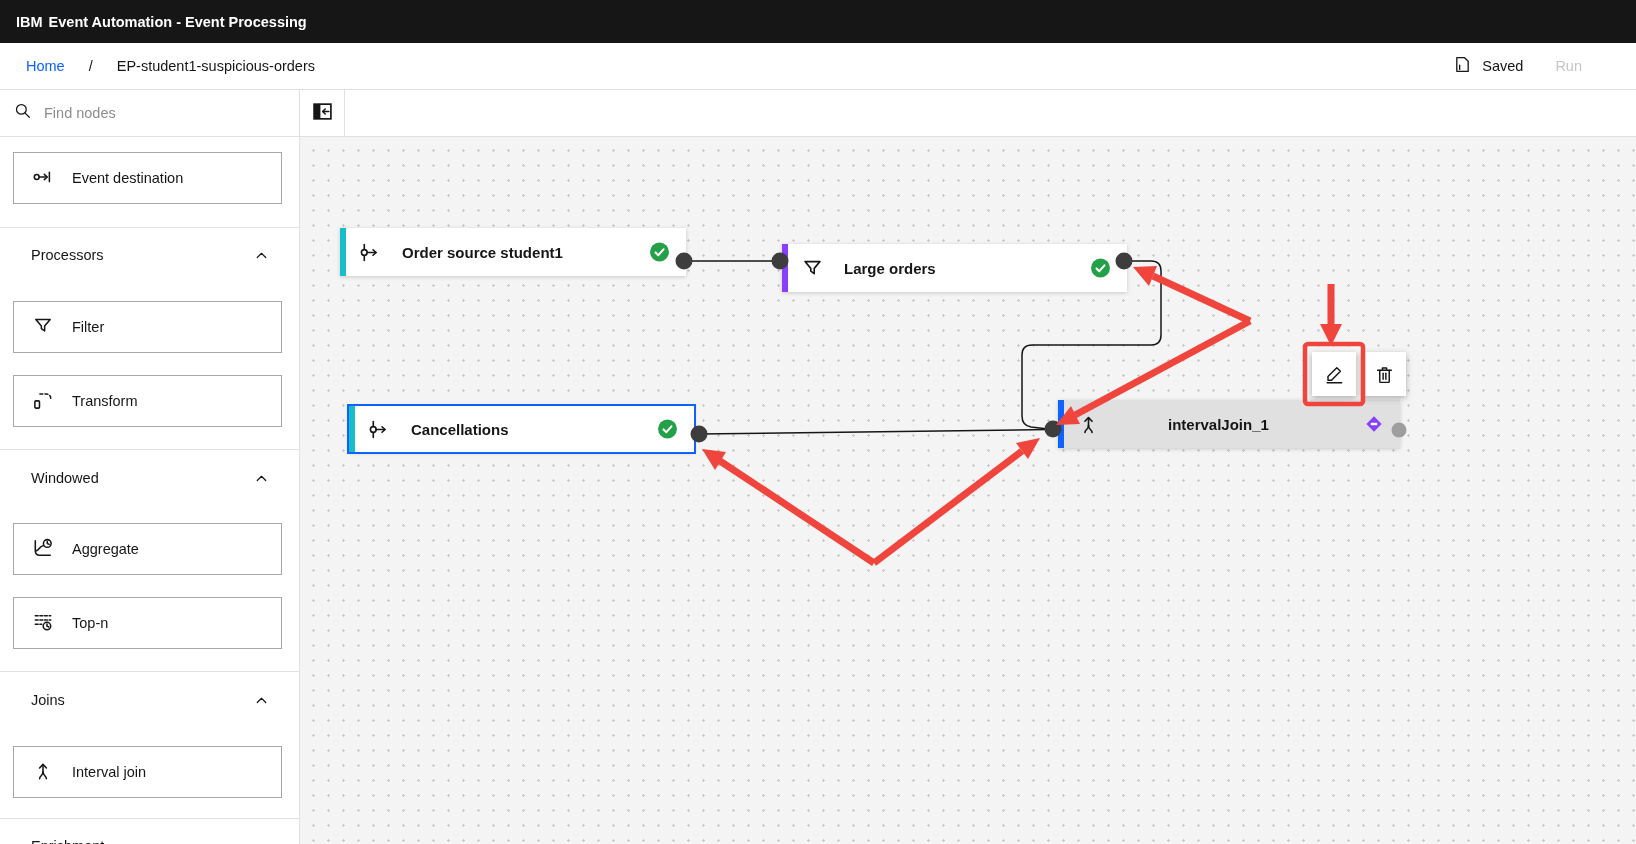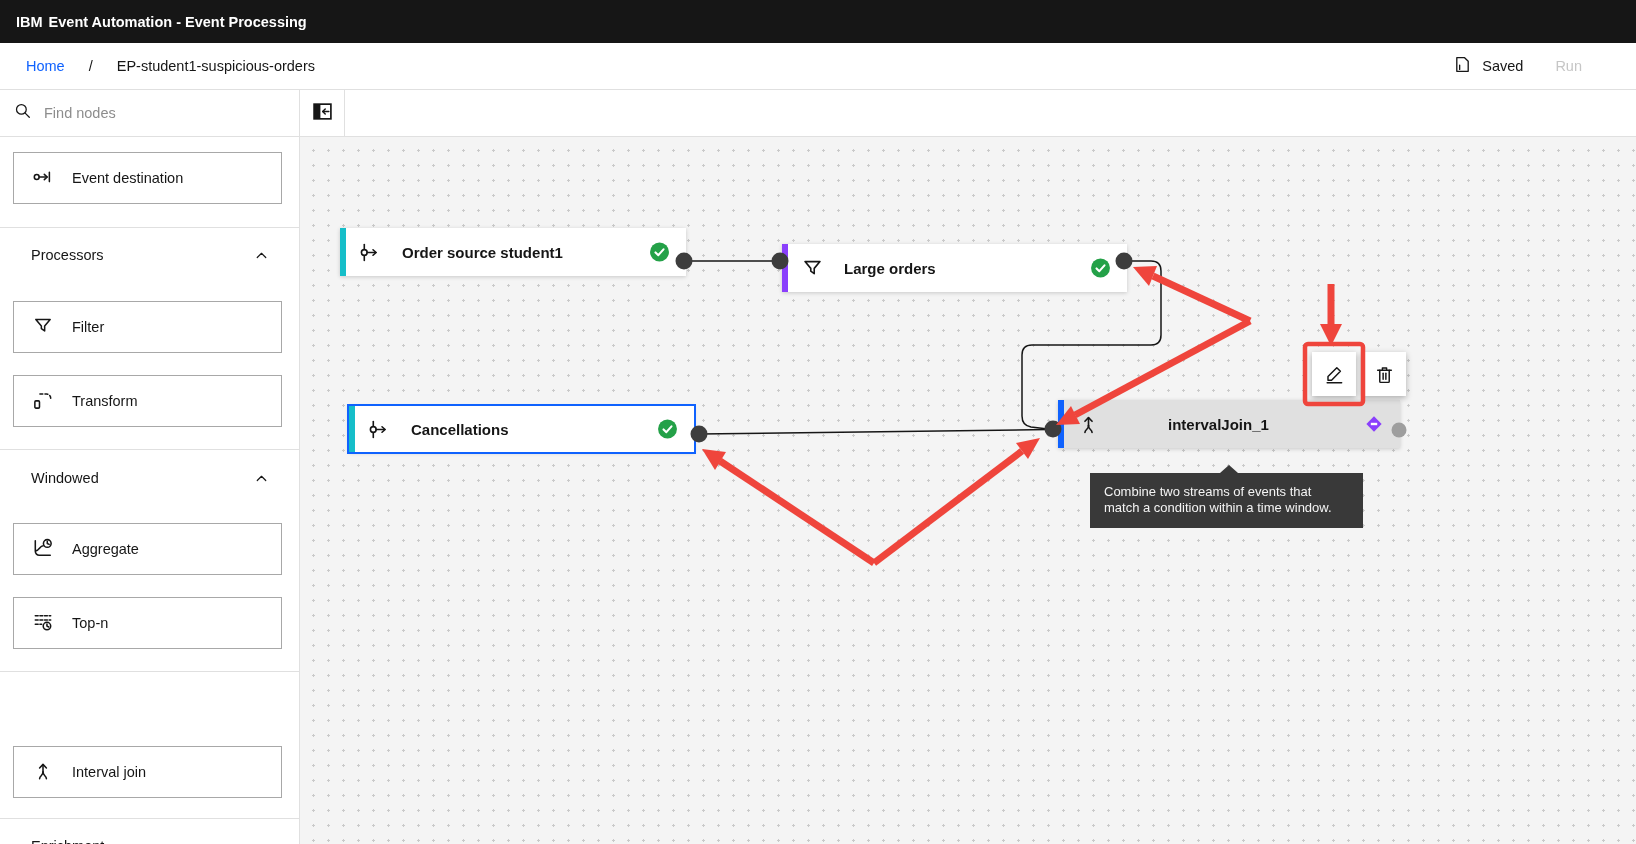--- a/index.html
+++ b/index.html
@@ -196,20 +196,28 @@
           <line x1="3" y1="12" x2="8.8" y2="12" stroke-dasharray="2.6 1.6"></line>
           <circle cx="13.6" cy="13.7" r="3.4" fill="#fff"></circle>
           <polyline points="13.6,11.8 13.6,13.7 15.2,14.5"></polyline>
         </svg>
       </span>
       <span>Top-n</span>
     </div>
 
     <div class="pal-divider" style="top:534px"></div>
 
+    <div class="pal-header" style="top:548px">
+      <span>Joins</span>
+      <span class="chev">
+        <svg width="17" height="17" viewBox="0 0 20 20" class="icon-stroke">
+            <polyline points="5,12.4 10,7.4 15,12.4"></polyline>
+          </svg>
+      </span>
+    </div>
 
     <div class="pal-card" style="top:609px">
       <span>
         <svg width="22" height="22" viewBox="0 0 20 20" class="icon-stroke">
           <line x1="10" y1="4.4" x2="10" y2="11"></line>
           <polyline points="6.9,7.2 10,4 13.1,7.2"></polyline>
           <path d="M10,11 c0,3.4 -3.1,3.2 -3.1,6"></path>
           <path d="M10,11 c0,3.4 3.1,3.2 3.1,6"></path>
         </svg>
       </span>
@@ -324,24 +332,20 @@
       <svg width="21" height="21" viewBox="0 0 20 20" class="icon-stroke">
         <line x1="3.5" y1="6" x2="16.5" y2="6"></line>
         <path d="M8,6 v-2.2 h4 v2.2"></path>
         <path d="M5.5,6 v10.6 a0.9,0.9 0 0 0 0.9,0.9 h7.2 a0.9,0.9 0 0 0 0.9,-0.9 v-10.6"></path>
         <line x1="8.7" y1="8.7" x2="8.7" y2="14.6"></line>
         <line x1="11.3" y1="8.7" x2="11.3" y2="14.6"></line>
       </svg>
     </button>
   </div>
 
-  <div class="tooltip">
-    <span class="caret"></span>
-    <span>Combine two streams of events that match a condition within a time window.</span>
-  </div>
 
   <svg class="overlay" viewBox="0 0 1336 707">
 
     <g stroke="#161616" stroke-width="1.5" fill="none">
       <path d="M384,124 H480"></path>
       <path d="M399,297 L748,292.5"></path>
       <path d="M824,124 H851 Q861,124 861,134 V198 Q861,208 851,208 H732 Q722,208 722,218 V279 Q722,288.5 731,290 L748,292"></path>
     </g>
 
     <g>

